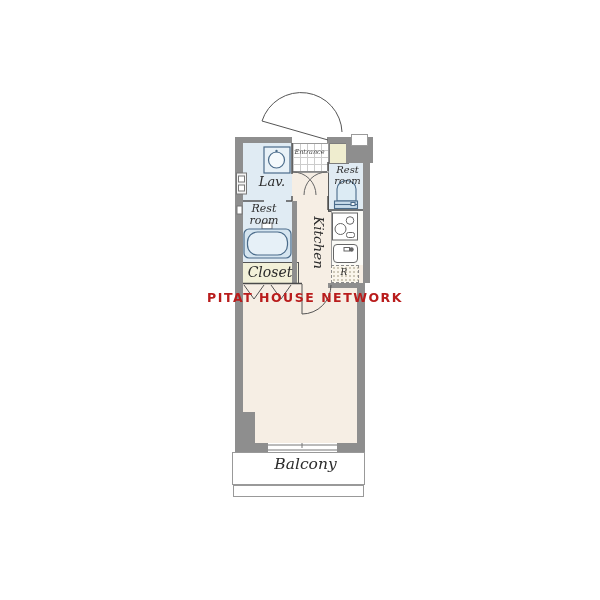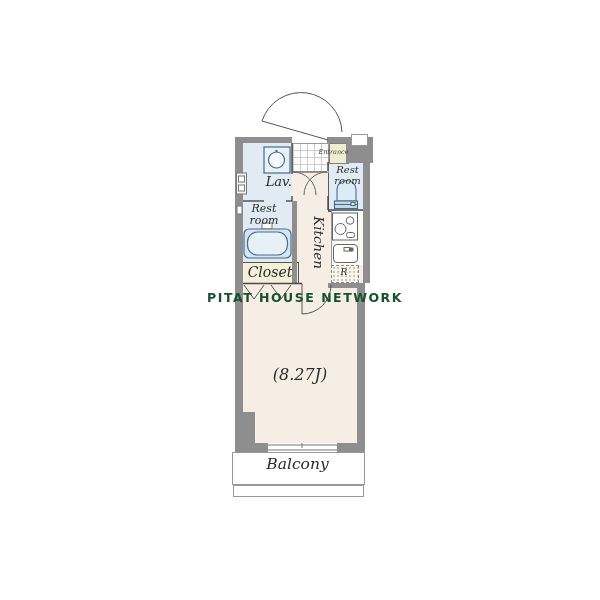--- a/index.html
+++ b/index.html
@@ -7,21 +7,21 @@
           font-family:"DejaVu Serif", serif;}
   .abs{position:absolute;}
   .wall{position:absolute;background:#8e8e8e;}
   .floor{position:absolute;background:#f6eee4;}
   .wet{position:absolute;background:#e0ebf3;}
   .label{position:absolute;font-style:italic;color:#2b2b2b;text-align:center;
          font-family:"DejaVu Serif", serif;line-height:1.12;}
   svg.overlay{position:absolute;left:0;top:0;pointer-events:none;}
   #watermark{position:absolute;left:205px;top:290px;width:200px;text-align:center;
              font-family:"DejaVu Sans", sans-serif;font-size:12.5px;letter-spacing:1.5px;
-             color:#14532d;font-weight:bold;font-style:normal;}
+             color:#b91c1c;font-weight:bold;font-style:normal;}
   .tile{position:absolute;background:#ffffff;border:1px solid #9a9a9a;
         background-image:
           repeating-linear-gradient(0deg,#cccccc 0 1px,transparent 1px 7px),
           repeating-linear-gradient(90deg,#cccccc 0 1px,transparent 1px 7px);}
   .dashedbox{position:absolute;border:1px dashed #8a8a8a;background-color:#faf6ec;
              background-image:radial-gradient(#cfc9b8 0.8px,transparent 0.9px);
              background-size:4px 4px;}
 </style>
 </head>
 <body>
@@ -132,25 +132,24 @@
       <rect x="346.5" y="232.5" width="8" height="5" rx="2"></rect>
     </g>
 
     <g stroke="#666666" stroke-width="1" fill="#ffffff">
       <rect x="333.5" y="244.5" width="24" height="18" rx="3.5"></rect>
       <circle cx="351.5" cy="249.5" r="2.2" fill="#666666" stroke="none"></circle>
       <rect x="344" y="247.5" width="5.5" height="3.5"></rect>
     </g>
   </svg>
 
-  <div class="label" style="left:252px;top:175px;width:40px;font-size:13px;text-align:right;">Lav.</div>
+  <div class="label" style="left:252px;top:175px;width:40px;font-size:13px;">Lav.</div>
   <div class="label" style="left:243px;top:203px;width:42px;font-size:11px;">Rest room</div>
   <div class="label" style="left:241px;top:265px;width:58px;font-size:14px;">Closet</div>
   <div class="label" style="left:329px;top:164px;width:37px;font-size:10px;">Rest room</div>
-  <div class="label" style="left:292px;top:149px;width:35px;font-size:6.5px;color:#444;padding-left:24px;">Entrance</div>
+  <div class="label" style="left:292px;top:149px;width:35px;font-size:6.5px;color:#444;">Entrance</div>
   <div class="label" style="left:278px;top:235px;width:80px;font-size:13.5px;transform:rotate(90deg);">Kitchen</div>
   <div class="label" style="left:331px;top:267px;width:26px;font-size:9px;">R</div>
-  <div class="label" style="left:243px;top:366px;width:114px;font-size:16px;">(8.27J)</div>
-  <div class="label" style="left:232px;top:456px;width:131px;font-size:15.5px;">Balcony</div>
+  <div class="label" style="left:232px;top:456px;width:131px;font-size:15.5px;padding-left:8px;">Balcony</div>
 
   <div id="watermark">PITAT HOUSE NETWORK</div>
 
 </div>
 
 </body></html>

